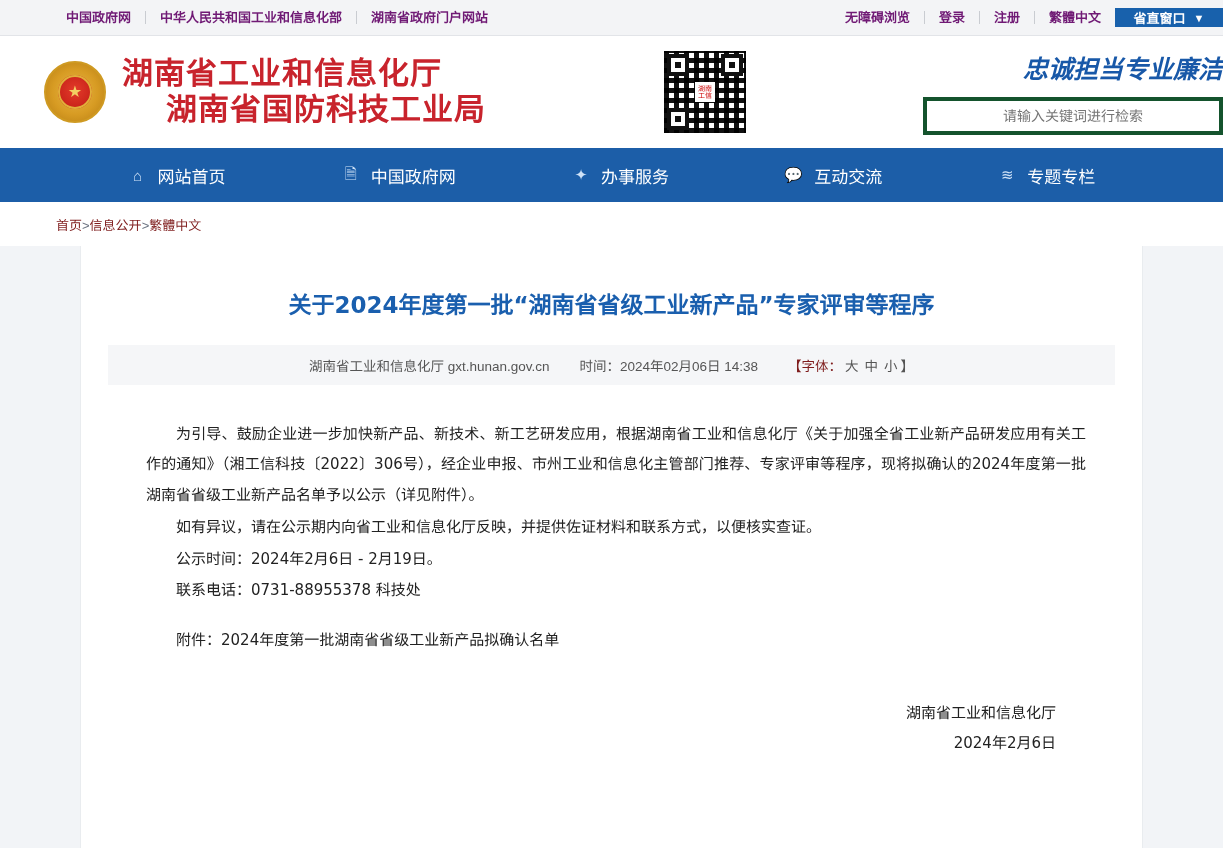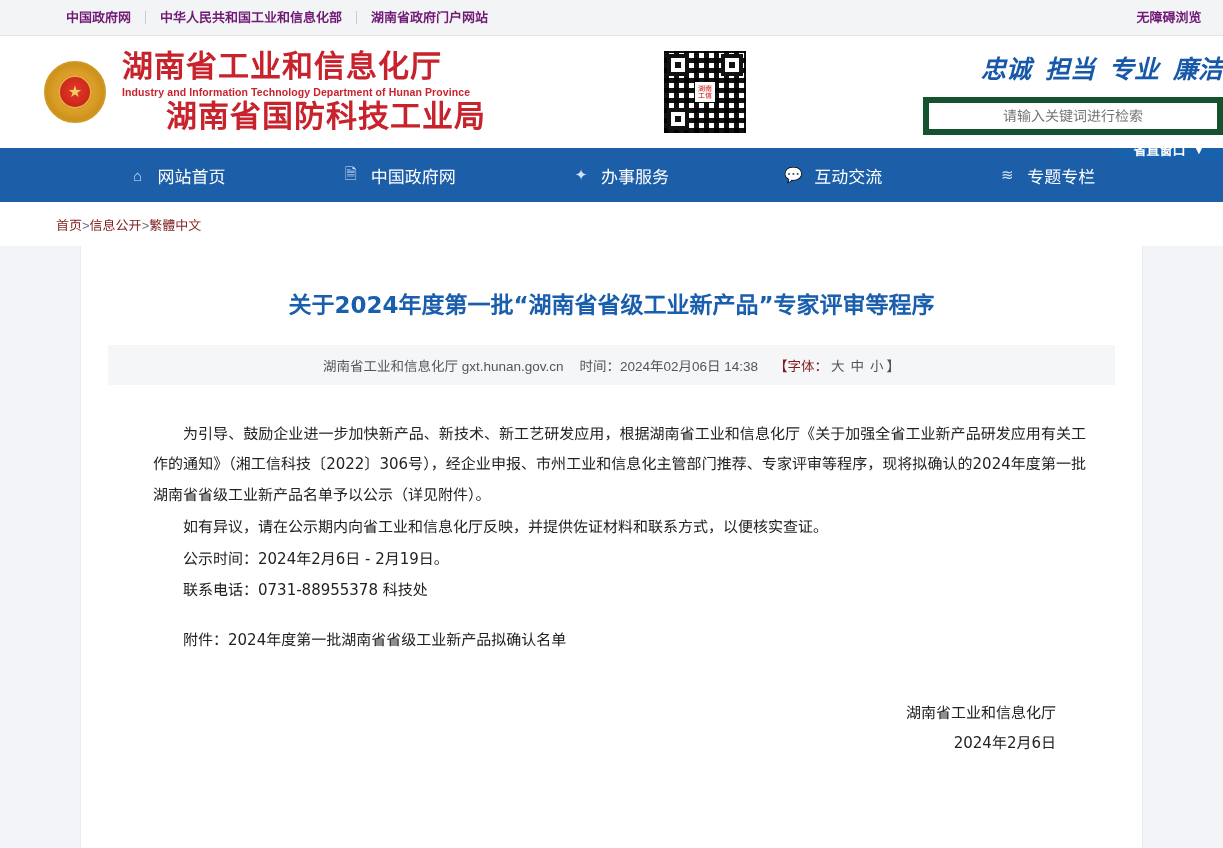--- a/index.html
+++ b/index.html
@@ -18,21 +18,21 @@
     border-bottom: 1px solid #e2e4e8;
     display: flex;
     align-items: stretch;
     font-size: 13px;
     color: #444;
   }
   .topbar-left, .topbar-right {
     display: flex; align-items: center;
   }
   .topbar-left { padding-left: 52px; }
-  .topbar-right { margin-left: auto; flex-direction: column; }
+  .topbar-right { margin-left: auto; }
   .topbar a, .topbar span.tb-item {
     color: #701a75;
     text-decoration: none;
     padding: 0 14px;
     line-height: 35px;
     white-space: nowrap;
     font-weight: bold;
   }
   .tb-sep {
     width: 1px; height: 13px; background: #c9ccd1; align-self: center;
@@ -136,33 +136,33 @@
     font-size: 7px; color: #c00; line-height: 1.05; text-align: center;
     border: 1px solid #fff;
   }
   .header-right {
     margin-left: auto;
     display: flex; flex-direction: column; align-items: flex-end;
     padding-right: 0px;
     width: 330px;
   }
   .slogan {
-    display: flex; gap: 14px;
+    display: flex; 
     color: #1858a8;
     font-weight: bold;
     font-size: 25px;
     font-style: italic;
     font-family: "DejaVu Serif", "Liberation Serif", serif;
     margin-bottom: 12px;
     overflow: hidden;
     white-space: nowrap;
   }
   .searchbox {
     width: 300px; height: 38px;
-    border: 6px solid #14532d;
+    border: 4px solid #14532d;
     background: #fff;
     display: flex; align-items: center;
     padding: 0 14px;
   }
   .searchbox input {
     border: none; outline: none;
     width: 100%;
     font-size: 14px;
     color: #8a8a8a;
     text-align: center;
@@ -211,35 +211,35 @@
     font-size: 23px;
     font-weight: bold;
     line-height: 1.5;
     margin: 6px 0 22px 0;
     font-family: "DejaVu Sans", "Liberation Sans", sans-serif;
   }
   .meta {
     background: #f5f6f8;
     height: 40px;
     display: flex; align-items: center; justify-content: center;
-    gap: 16px;
+    gap: 30px;
     font-size: 13.5px;
     color: #555;
     margin: 0 -1px 34px -1px;
   }
   .meta .fs-label { color: #7f1d1d; }
   .meta .fs-opt { margin: 0 3px; cursor: pointer; }
   .content {
     font-size: 15px;
     color: #222;
     line-height: 2.05;
     padding: 0 28px;
     font-family: "DejaVu Sans", "Liberation Sans", sans-serif;
   }
-  .content p { margin: 0 0 1px 16px; text-align: justify; }
+  .content p { margin: 0 0 1px 9px; text-align: justify; }
   .content p.indent { text-indent: 2em; }
   .content p.indent2 { text-indent: 4em; }
   .gap { height: 18px; }
   .sign {
     margin-top: 42px;
     text-align: right;
     font-size: 15px;
     line-height: 2.0;
     color: #222;
     padding-right: 30px;
@@ -269,21 +269,20 @@
       <span>省直窗口</span>
       <span class="caret">▼</span>
     </div>
   </div>
 </div>
 
 <div class="header">
   <div class="emblem"></div>
   <div class="titleblock">
     <div class="title-cn1">湖南省工业和信息化厅</div>
-    <div class="title-en">Industry and Information Technology Department of Hunan Province</div>
     <div class="title-cn2">湖南省国防科技工业局</div>
   </div>
   <div class="qr">
     <span class="finder tl"></span>
     <span class="finder tr"></span>
     <span class="finder bl"></span>
     <span class="qr-center">湖南工信</span>
   </div>
   <div class="header-right">
     <div class="slogan">

